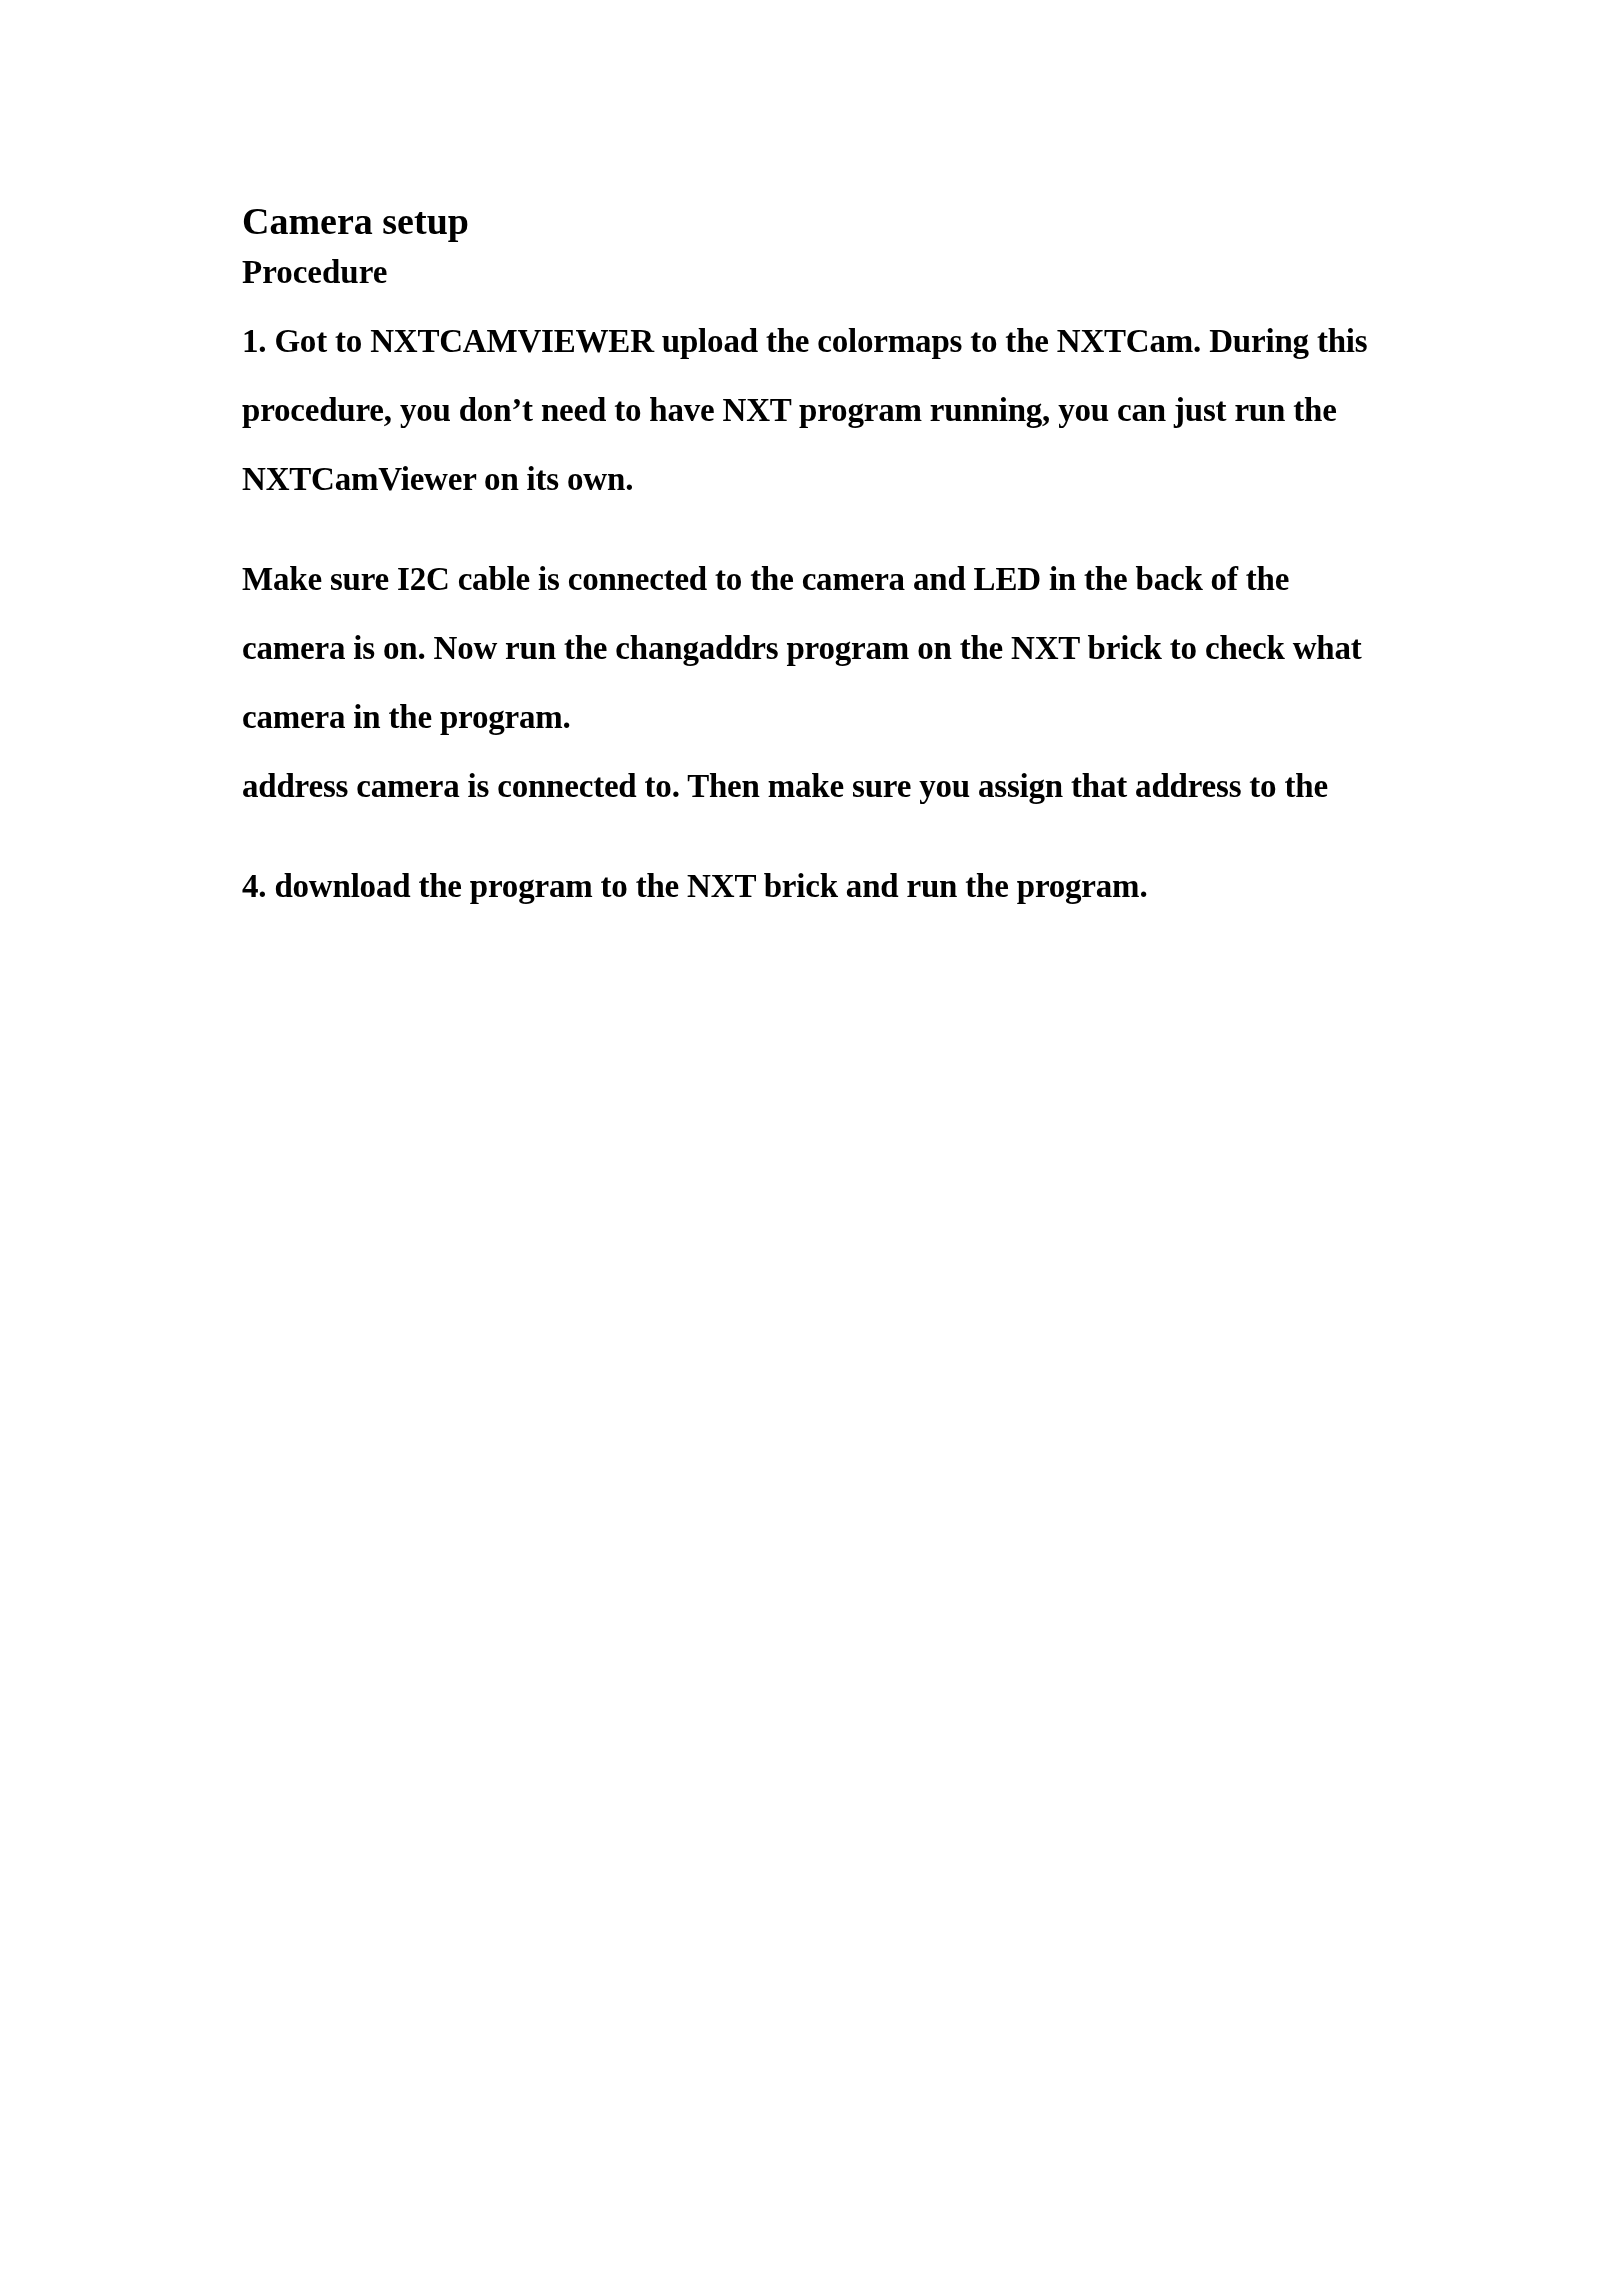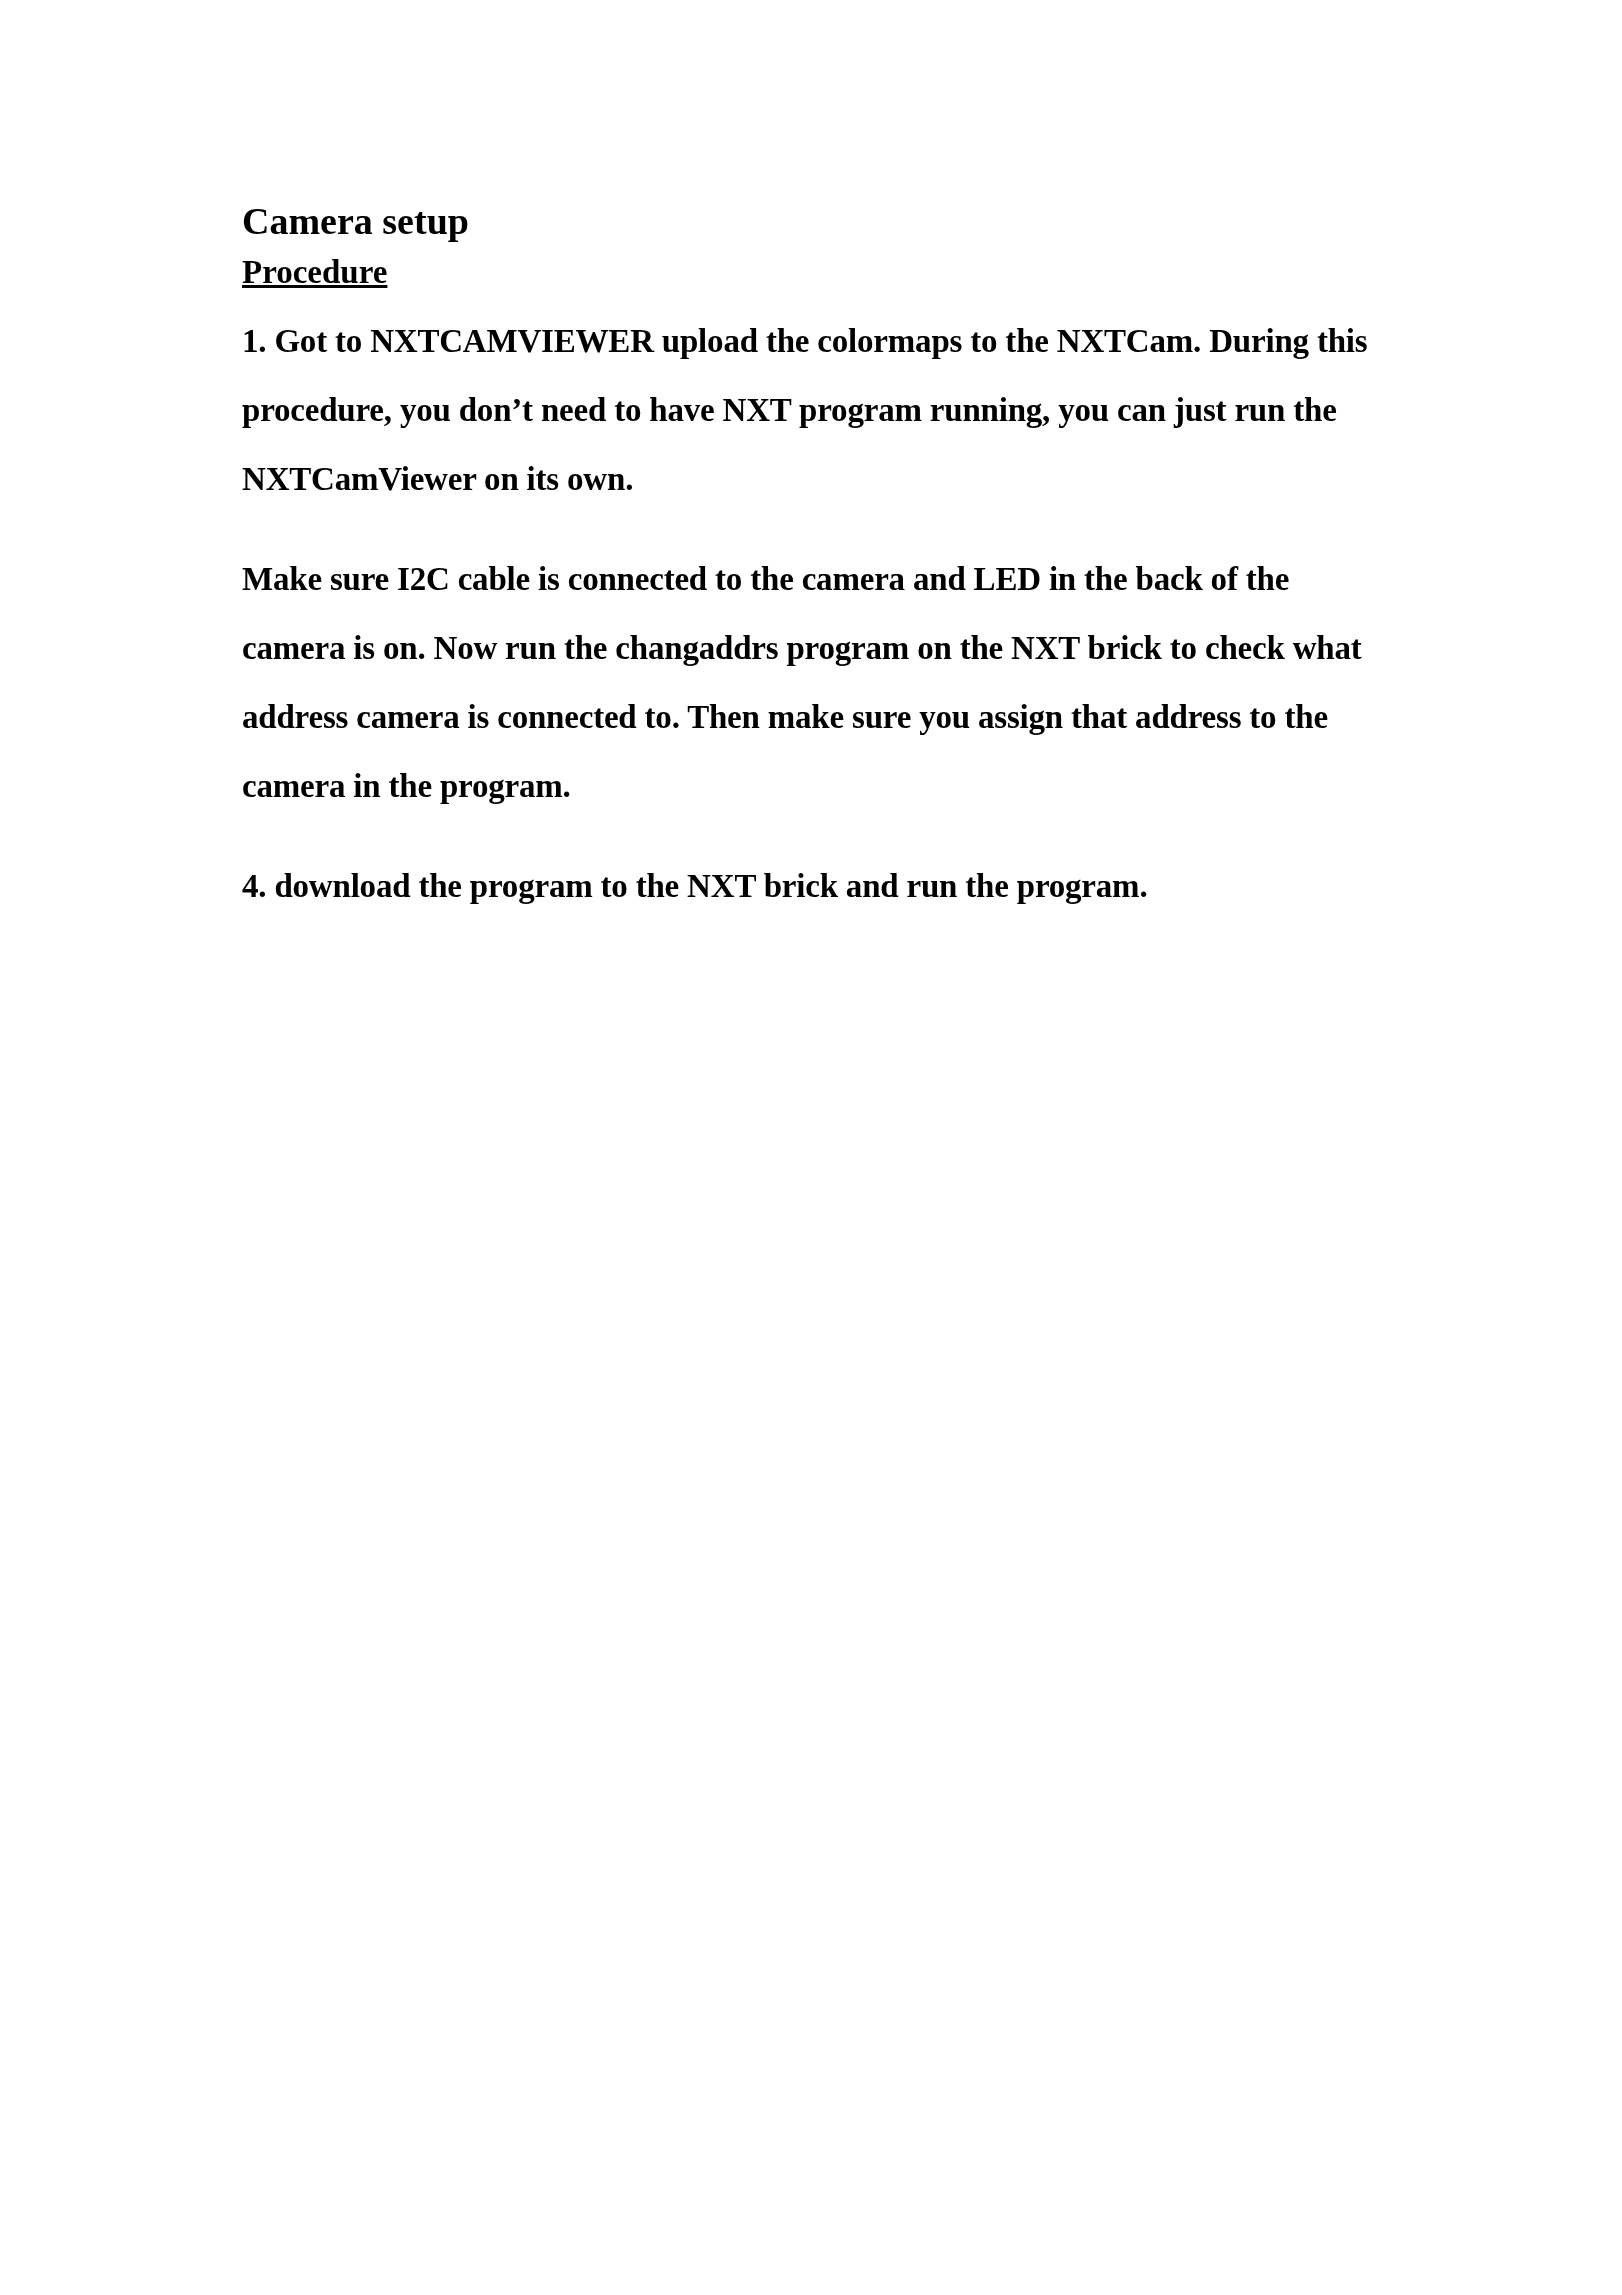--- a/index.html
+++ b/index.html
@@ -29,21 +29,20 @@
     font-weight: bold;
     font-size: 38px;
     line-height: 52px;
     white-space: nowrap;
   }
   .doc-subtitle {
     font-weight: bold;
     font-size: 33px;
     line-height: 50px;
     white-space: nowrap;
-    text-decoration: underline;
   }
   .paragraph {
     margin: 0;
     padding: 0;
   }
   .paragraph.spaced {
     margin-top: 50px;
   }
   .line {
     font-weight: bold;
@@ -67,22 +66,22 @@
     <div class="paragraph">
       <div class="line">1. Got to NXTCAMVIEWER upload the colormaps to the NXTCam. During this</div>
       <div class="line">procedure, you don’t need to have NXT program running, you can just run the</div>
       <div class="line">NXTCamViewer on its own.</div>
     </div>
 
 
     <div class="paragraph spaced">
       <div class="line">Make sure I2C cable is connected to the camera and LED in the back of the</div>
       <div class="line">camera is on. Now run the changaddrs program on the NXT brick to check what</div>
+      <div class="line">camera in the program.</div>
       <div class="line">address camera is connected to. Then make sure you assign that address to the</div>
-      <div class="line">camera in the program.</div>
     </div>
 
     <div class="paragraph spaced">
       <div class="line">4. download the program to the NXT brick and run the program.</div>
     </div>
 
   </div>
 </div>
 
 

